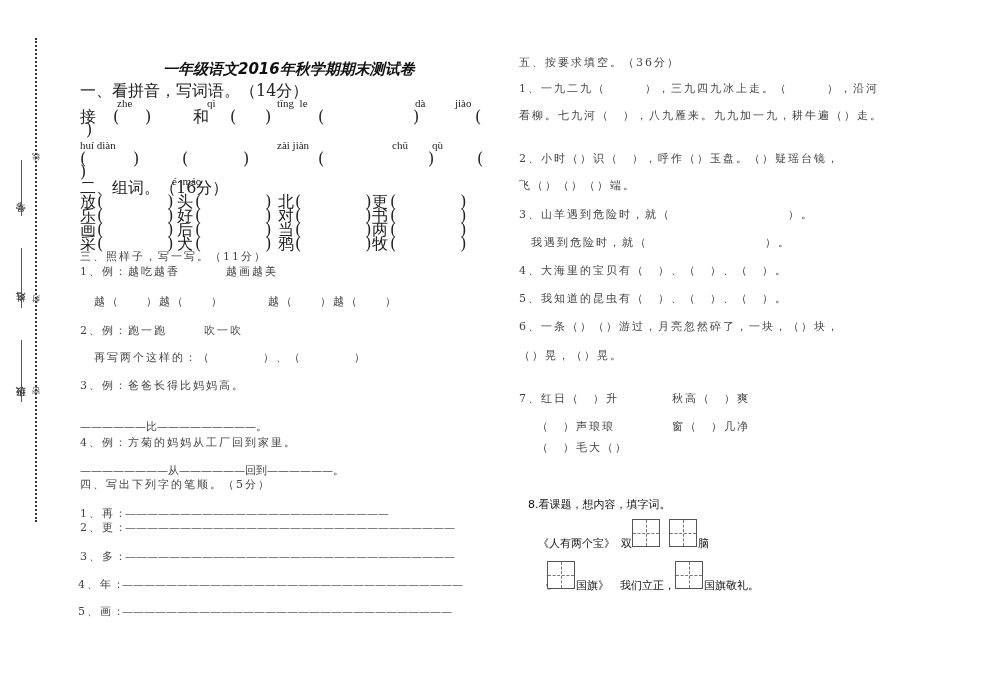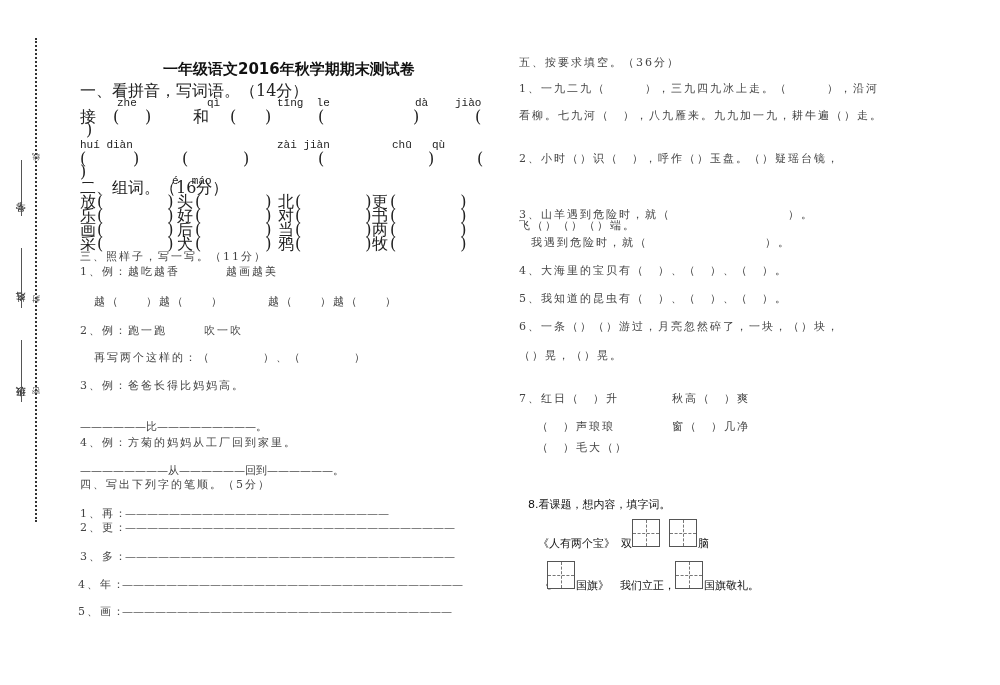--- a/index.html
+++ b/index.html
@@ -1,20 +1,20 @@
 <!DOCTYPE html>
 <html><head>
 <meta charset="utf-8">
 <style>
   * { margin: 0; padding: 0; box-sizing: border-box; }
   html, body { width: 1000px; height: 685px; background: #ffffff; overflow: hidden; }
   body { position: relative; font-family: "DejaVu Serif", "Liberation Serif", serif; color: #222; }
   .abs { position: absolute; white-space: pre; }
   .serif { font-family: "DejaVu Serif", "Liberation Serif", serif; }
-  .mono { font-family: Liberation Mono, monospace; }
+  .mono { font-family: Liberation Serif, serif; }
   .sans { font-family: "DejaVu Sans", "Liberation Sans", sans-serif; }
   .f12 { font-size: 16px; line-height: 13px; }
   .f11 { font-size: 11px; line-height: 12px; }
   .light { color: #444; letter-spacing: 2px; }
   .title { font-family: "DejaVu Sans", "Liberation Sans", sans-serif; font-size: 15px; font-weight: bold; color:#111; }
 
   
   .margin-dots { position: absolute; left: 35px; top: 38px; width: 0; height: 484px; border-left: 2px dotted #333; }
   .vlabel { position: absolute; writing-mode: vertical-rl; transform: rotate(180deg); font-size: 10px; color: #333; font-family: "DejaVu Serif", serif; }
   .vline { position: absolute; width: 0; border-left: 1px solid #555; }
@@ -34,21 +34,21 @@
   <div class="vline" style="left:21px; top:340px; height:62px;"></div>
   <div class="vlabel" style="left:14px; top:310px;">姓名</div>
   <div class="vline" style="left:21px; top:248px; height:60px;"></div>
   <div class="vlabel" style="left:14px; top:220px;">学号</div>
   <div class="vline" style="left:21px; top:160px; height:56px;"></div>
   <div class="seal" style="left:32px; top:402px;">密</div>
   <div class="seal" style="left:32px; top:310px;">封</div>
   <div class="seal" style="left:32px; top:168px;">线</div>
 </div>
 
-<div class="abs title" style="left:163px; top:60px;">一年级语文2016年秋学期期末测试卷</div>
+<div class="abs title" style="left:163px; top:60px;font-style:italic;">一年级语文2016年秋学期期末测试卷</div>
 
 <div>
   <div class="abs f12 serif" style="left:80px; top:84px;">一、看拼音，写词语。（14分）</div>
   <div class="abs f11 mono" style="left:117px; top:97px;">zhe</div>
   <div class="abs f11 mono" style="left:207px; top:97px;">qì</div>
   <div class="abs f11 mono" style="left:277px; top:97px;">tīng  le</div>
   <div class="abs f11 mono" style="left:415px; top:97px;">dà</div>
   <div class="abs f11 mono" style="left:455px; top:97px;">jiào</div>
 
   <div class="abs f12 serif" style="left:80px; top:110px;">接</div>
@@ -151,21 +151,21 @@
   <div class="abs f11 serif" style="left:122px; top:579px; color:#555;">———————————————————————————————</div>
   <div class="abs f11 serif light" style="left:78px; top:606px;">5、画：</div>
   <div class="abs f11 serif" style="left:122px; top:606px; color:#555;">——————————————————————————————</div>
 </div>
 
 <div>
   <div class="abs f11 serif light" style="left:519px; top:57px;">五、按要求填空。（36分）</div>
   <div class="abs f11 serif light" style="left:519px; top:83px;">1、一九二九（　　　），三九四九冰上走。（　　　），沿河</div>
   <div class="abs f11 serif light" style="left:519px; top:110px;">看柳。七九河（　），八九雁来。九九加一九，耕牛遍（）走。</div>
   <div class="abs f11 serif light" style="left:519px; top:153px;">2、小时（）识（　），呼作（）玉盘。（）疑瑶台镜，</div>
-  <div class="abs f11 serif light" style="left:519px; top:180px;margin-top:40px;">飞（）（）（）端。</div>
+  <div class="abs f11 serif light" style="left:519px; top:180px;">飞（）（）（）端。</div>
   <div class="abs f11 serif light" style="left:519px; top:209px;">3、山羊遇到危险时，就（　　　　　　　　　）。</div>
   <div class="abs f11 serif light" style="left:531px; top:237px;">我遇到危险时，就（　　　　　　　　　）。</div>
   <div class="abs f11 serif light" style="left:519px; top:265px;">4、大海里的宝贝有（　）、（　）、（　）。</div>
   <div class="abs f11 serif light" style="left:519px; top:293px;">5、我知道的昆虫有（　）、（　）、（　）。</div>
   <div class="abs f11 serif light" style="left:519px; top:321px;">6、一条（）（）游过，月亮忽然碎了，一块，（）块，</div>
   <div class="abs f11 serif light" style="left:519px; top:350px;">（）晃，（）晃。</div>
 
   <div class="abs f11 serif light" style="left:519px; top:393px;">7、红日（　）升</div>
   <div class="abs f11 serif light" style="left:672px; top:393px;">秋高（　）爽</div>
   <div class="abs f11 serif light" style="left:537px; top:421px;">（　）声琅琅</div>

